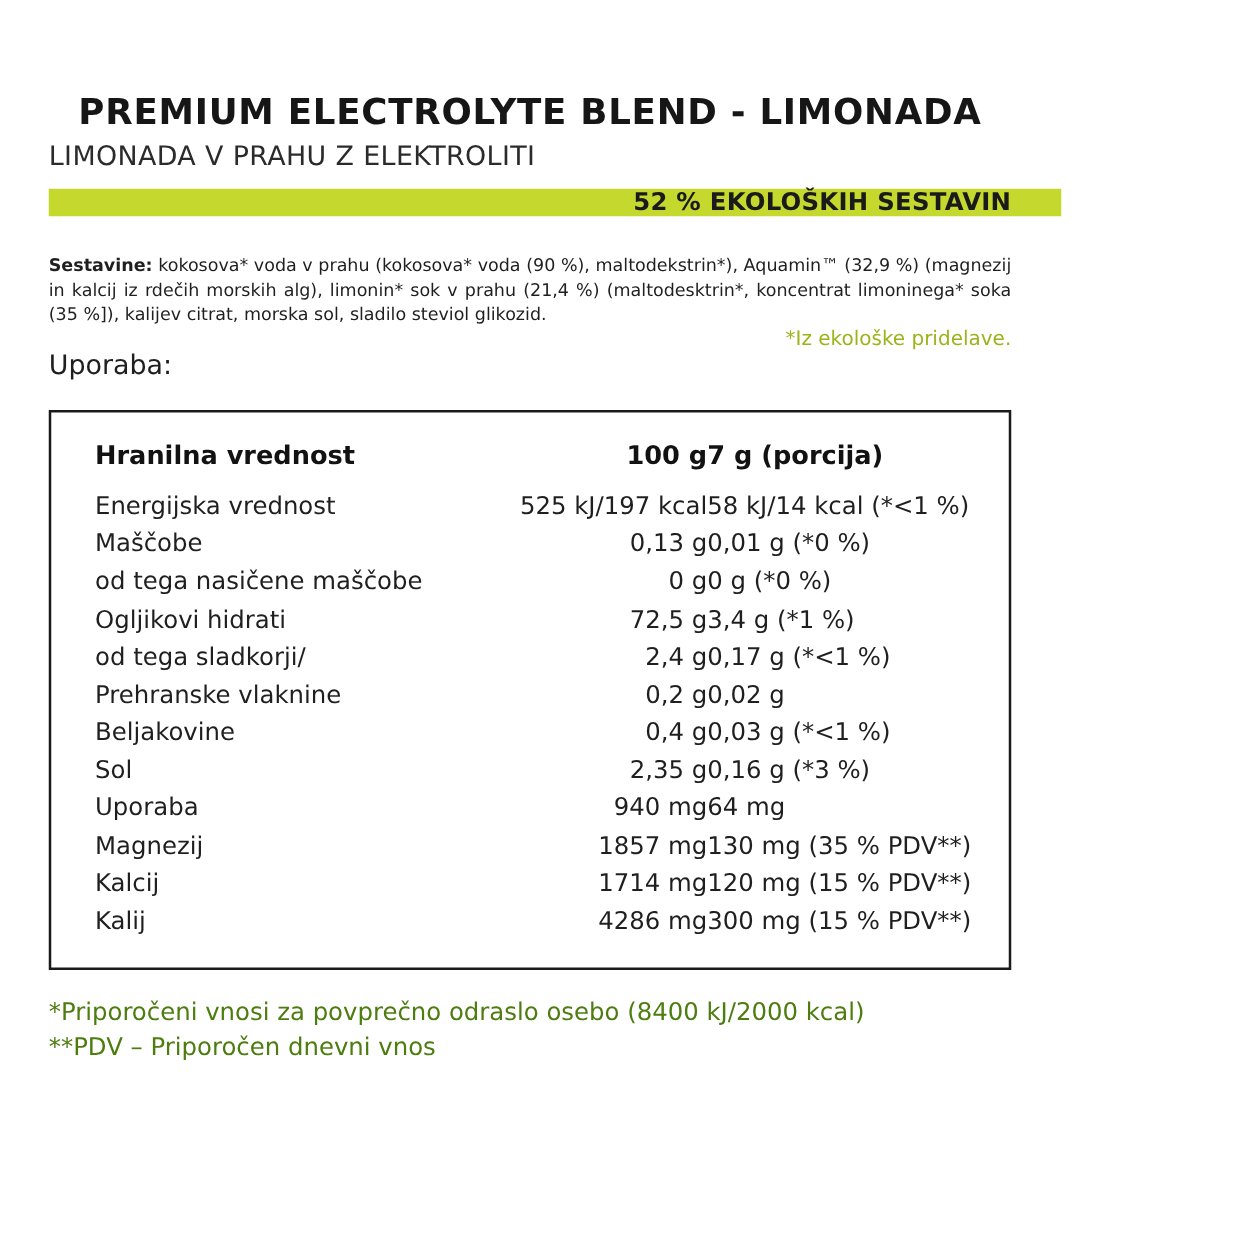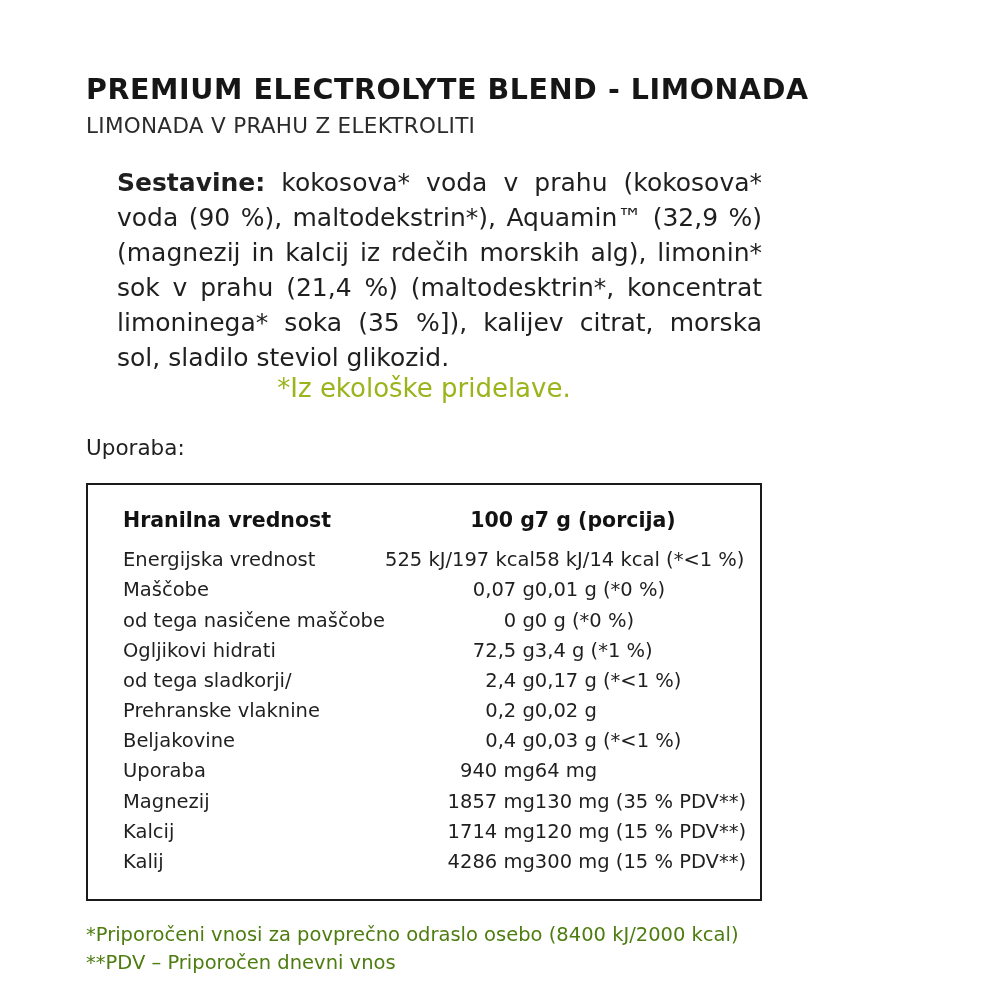--- a/index.html
+++ b/index.html
@@ -12,21 +12,21 @@
     background: #ffffff;
     font-family: "DejaVu Sans", sans-serif;
     color: #1a1a1a;
     overflow: hidden;
   }
   .page {
     position: relative;
     width: 848px;
     height: 1000px;
     box-sizing: border-box;
-    padding: 0 86px;
+    padding: 0 39px;
   }
 
   
   .header {
     padding-top: 74px;
   }
   .title {
     font-size: 28.5px;
     font-weight: bold;
     letter-spacing: 0.6px;
@@ -63,40 +63,38 @@
     font-size: 19.5px;
     font-weight: bold;
     letter-spacing: 0.2px;
     color: #1a1a1a;
     line-height: 30px;
   }
 
   
   .ingredients {
     margin-top: 27px;
-    font-size: 25px;
+    font-size: 14px;
     line-height: 1.40;
     text-align: justify;
     color: #1f1f1f;
     position: relative;
-    margin-left: 31px;
   }
   .ingredients b {
     font-weight: bold;
   }
   .organic-note {
     color: #9cb41c;
-    text-align: center;
-    font-size: 26px;
+    text-align: right;
+    font-size: 16px;
     margin-top: -2px;
   }
 
   
   .usage-title {
-    margin-top: 32px;
     font-size: 21.5px;
     color: #1f1f1f;
   }
   .usage-text {
     margin-top: 8px;
     font-size: 21px;
     color: #1f1f1f;
   }
 
   
@@ -135,20 +133,24 @@
   }
 </style>
 </head>
 <body>
 
 <div class="page">
 
   <div class="header">
     <div class="title">PREMIUM ELECTROLYTE BLEND - LIMONADA</div>
     <div class="subtitle">LIMONADA V PRAHU Z ELEKTROLITI</div>
+    <div class="badge-row">
+      <div class="badge-bar"></div>
+      <div class="badge-text">52 % EKOLOŠKIH SESTAVIN</div>
+    </div>
   </div>
 
   <div class="ingredients">
     <span><b>Sestavine:</b></span><span> kokosova* voda v prahu (kokosova* voda (90 %), maltodekstrin*), Aquamin™ (32,9 %) (magnezij in kalcij iz rdečih morskih alg), limonin* sok v prahu (21,4 %) (maltodesktrin*, koncentrat limoninega* soka (35 %]), kalijev citrat, morska sol, sladilo steviol glikozid.</span>
   </div>
   <div class="organic-note">*Iz ekološke pridelave.</div>
 
   <div class="usage-title">Uporaba:</div>
 
   <div class="nutri-box">
@@ -159,21 +161,21 @@
         <td class="c-100">100 g</td>
         <td class="c-serv">7 g (porcija)</td>
       </tr>
       <tr>
         <td class="c-label">Energijska vrednost</td>
         <td class="c-100">525 kJ/197 kcal</td>
         <td class="c-serv">58 kJ/14 kcal (*&lt;1 %)</td>
       </tr>
       <tr>
         <td class="c-label">Maščobe</td>
-        <td class="c-100">0,07 g</td>
+        <td class="c-100">0,13 g</td>
         <td class="c-serv">0,01 g (*0 %)</td>
       </tr>
       <tr>
         <td class="c-label">od tega nasičene maščobe</td>
         <td class="c-100">0 g</td>
         <td class="c-serv">0 g (*0 %)</td>
       </tr>
       <tr>
         <td class="c-label">Ogljikovi hidrati</td>
         <td class="c-100">72,5 g</td>
@@ -188,20 +190,25 @@
         <td class="c-label">Prehranske vlaknine</td>
         <td class="c-100">0,2 g</td>
         <td class="c-serv">0,02 g</td>
       </tr>
       <tr>
         <td class="c-label">Beljakovine</td>
         <td class="c-100">0,4 g</td>
         <td class="c-serv">0,03 g (*&lt;1 %)</td>
       </tr>
       <tr>
+        <td class="c-label">Sol</td>
+        <td class="c-100">2,35 g</td>
+        <td class="c-serv">0,16 g (*3 %)</td>
+      </tr>
+      <tr>
         <td class="c-label">Uporaba</td>
         <td class="c-100">940 mg</td>
         <td class="c-serv">64 mg</td>
       </tr>
       <tr>
         <td class="c-label">Magnezij</td>
         <td class="c-100">1857 mg</td>
         <td class="c-serv">130 mg (35 % PDV**)</td>
       </tr>
       <tr>

